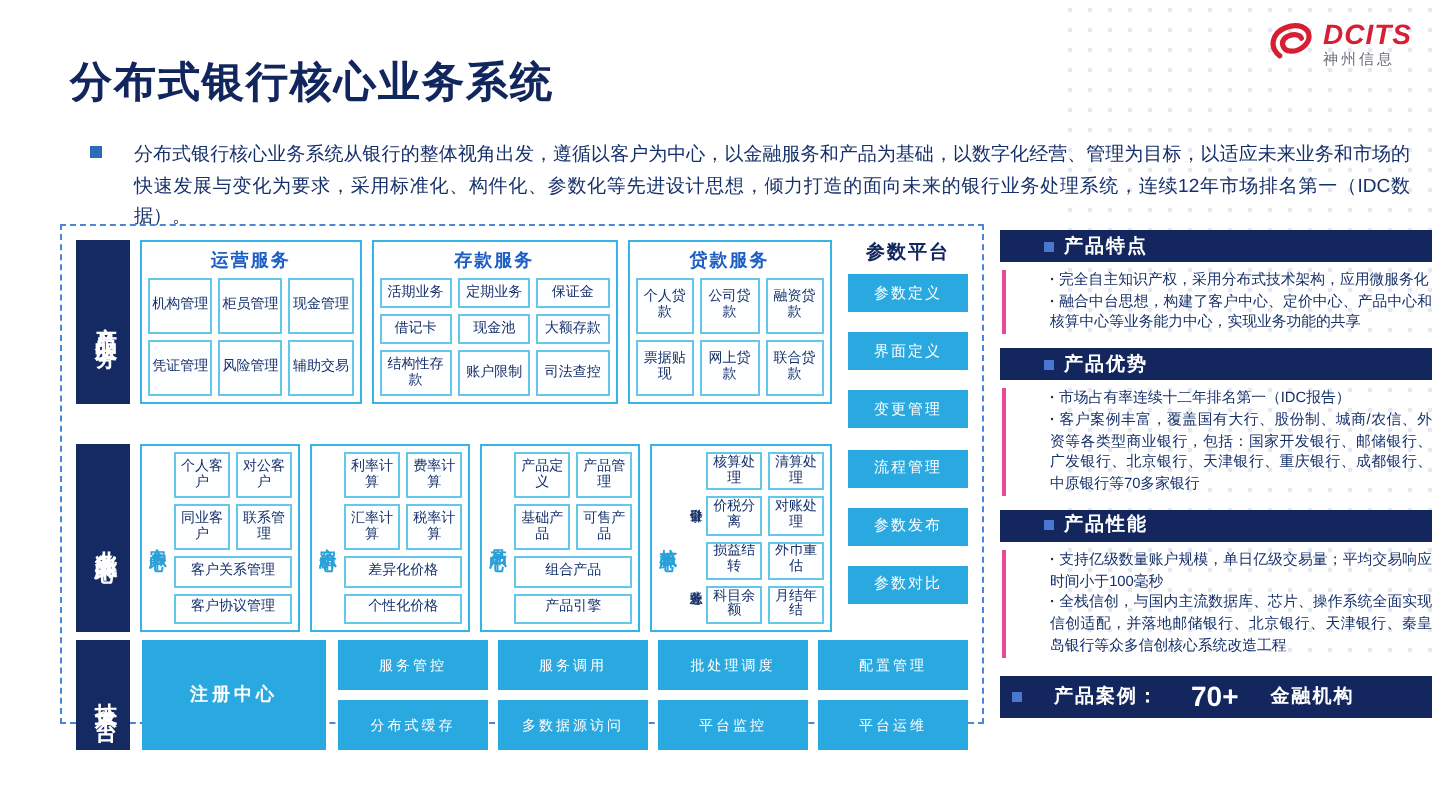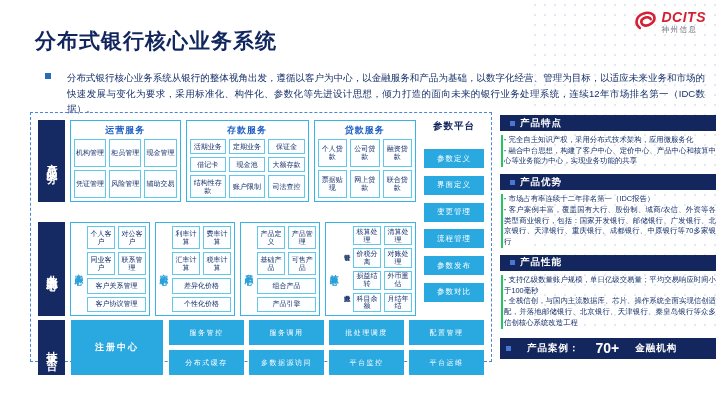--- a/index.html
+++ b/index.html
@@ -65,34 +65,34 @@
     writing-mode:vertical-rl; text-orientation:upright; display:flex; align-items:center; justify-content:center; letter-spacing:1px;
   }
   .sub-vcol { flex:none; width:9px; display:flex; flex-direction:column; justify-content:space-between; padding:2px 0; }
   .sub-vlabel { color:#16306a; font-size:6.5px; writing-mode:vertical-rl; text-orientation:upright; display:flex; justify-content:center; flex:1; }
 
   
   .param-col {
     position:absolute; top:7px; right:7px; width:60px; height:182px;
     display:flex; flex-direction:column; align-items:stretch;
   }
-  .param-title { color:#13265d; font-weight:bold; font-size:9.5px; text-align:center; margin-bottom:16px; letter-spacing:1px; }
+  .param-title { color:#13265d; font-weight:bold; font-size:9.5px; text-align:center; margin-bottom:4px; letter-spacing:1px; }
   .param-btns { flex:1; display:flex; flex-direction:column; justify-content:space-between; }
   .param-btn { background:#2aa9e0; color:#fff; font-size:7.5px; height:19px; display:flex; align-items:center; justify-content:center; letter-spacing:1px; }
 
   
   .bigbox { flex:none; width:92px; background:#2aa9e0; color:#fff; font-size:9px; font-weight:bold; letter-spacing:2px; display:flex; align-items:center; justify-content:center; }
   .tech-grid { flex:1; display:grid; grid-template-columns:repeat(4,1fr); grid-template-rows:1fr 1fr; gap:5px; }
   .tbox { background:#2aa9e0; color:#fff; font-size:7px; letter-spacing:1.5px; display:flex; align-items:center; justify-content:center; white-space:nowrap; overflow:hidden; }
 
   
   .panel { position:absolute; left:500px; top:115px; width:216px; display:flex; flex-direction:column; z-index:2; }
-  .sec-header { background:#13265d; color:#fff; font-weight:bold; font-size:9.5px; height:16px; display:flex; align-items:center; gap:5px; padding:0 10px; letter-spacing:1px; flex:none; }
+  .sec-header { background:#13265d; color:#fff; font-weight:bold; font-size:9.5px; height:16px; display:flex; align-items:center; gap:5px; padding:0 22px; letter-spacing:1px; flex:none; }
   .sq { width:5px; height:5px; background:#4a78d0; flex:none; }
-  .sec-body { border-left:2px solid #22c55e; margin:4px 0 7px 1px; padding-left:1px; }
+  .sec-body { border-left:2px solid #ec4899; margin:4px 0 7px 1px; padding-left:22px; }
   .bullet-line { font-size:7.4px; line-height:1.45; color:#16306a; text-align:justify; }
   .bullet-line::before { content:"· "; font-weight:bold; }
 
   .case-bar { background:#13265d; color:#fff; height:21px; display:flex; align-items:center; gap:16px; padding:0 6px; margin-top:2px; }
   .case-label { font-weight:bold; font-size:9.5px; letter-spacing:1px; }
   .case-big { font-weight:bold; font-size:14px; letter-spacing:0; }
   .case-suffix { font-weight:bold; font-size:9.5px; letter-spacing:1px; }
 </style>
 </head>
 <body>

